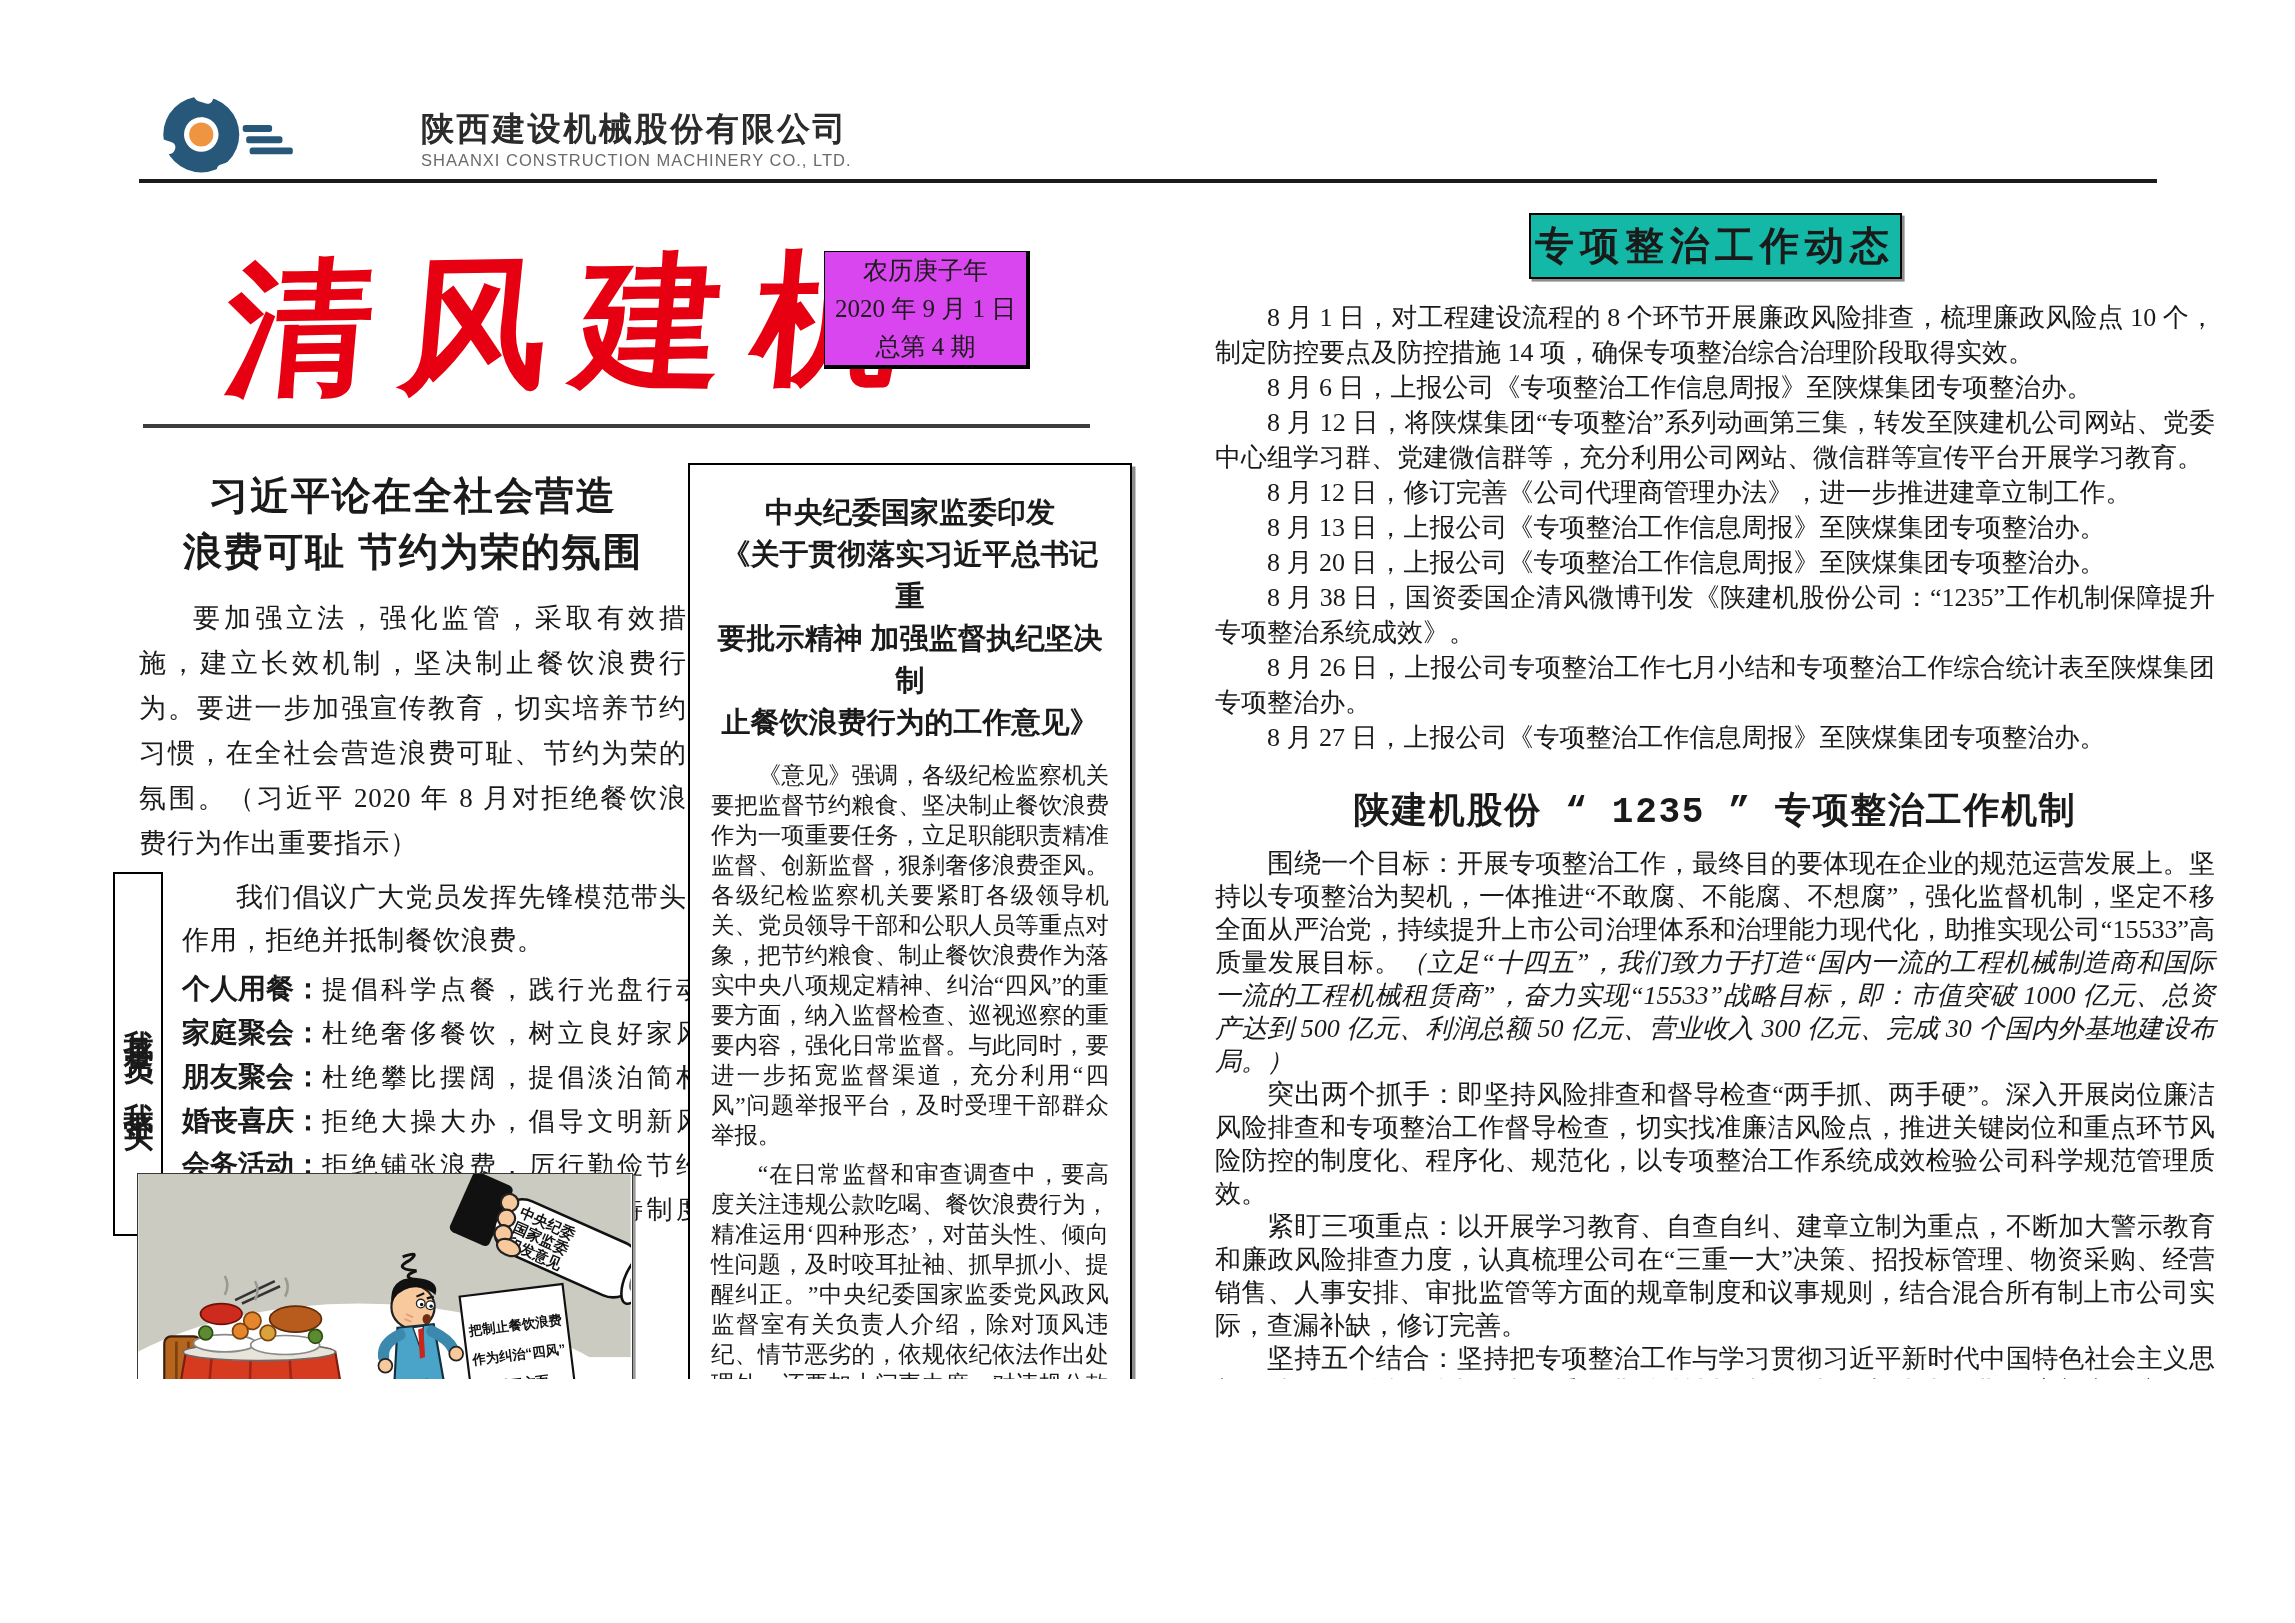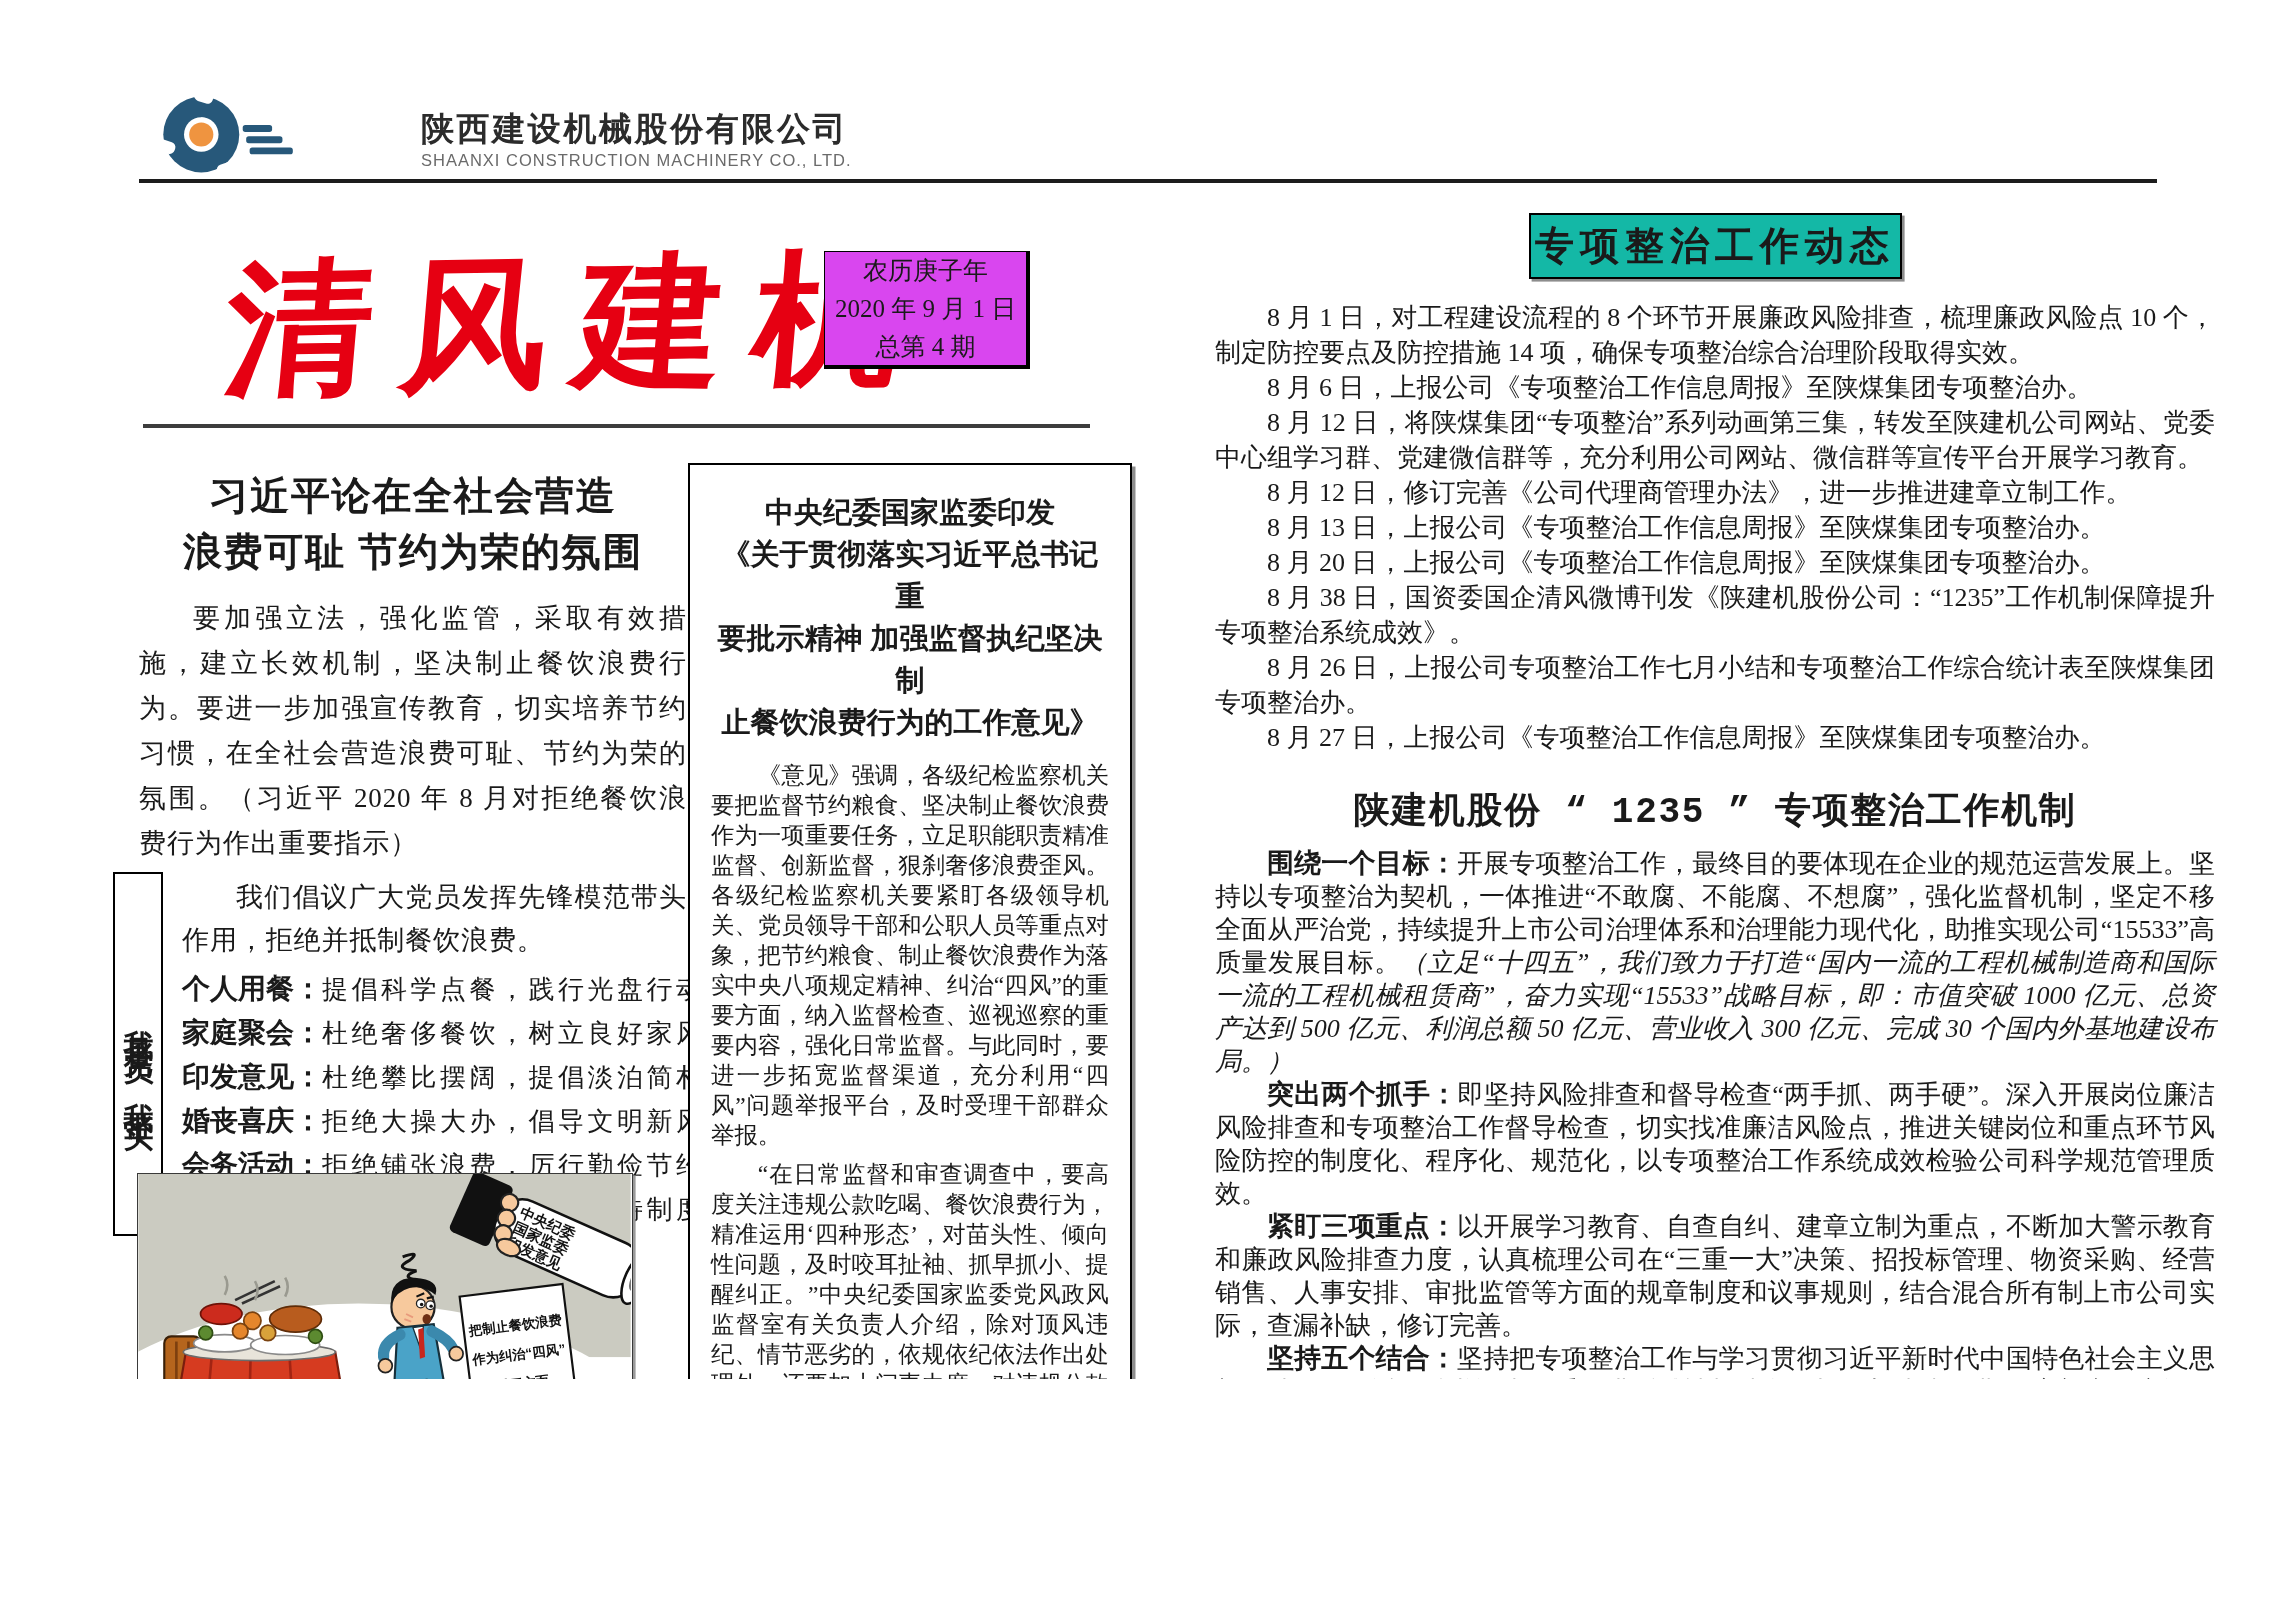--- a/index.html
+++ b/index.html
@@ -56,21 +56,21 @@
   .sec1-box{margin:0 auto;width:373px;height:66px;border:2.6px solid #000;box-sizing:border-box;
        display:flex;align-items:center;justify-content:center;background:#14b8a6;
        font-family:"Liberation Sans","DejaVu Sans",sans-serif;font-weight:bold;
        font-size:39px;letter-spacing:6px;box-shadow:2.6px 2.6px 0 #8d8d8d;}
   .news{margin-top:21px;}
   .news p{margin:0;font-size:26px;line-height:35px;text-align:justify;text-indent:2em;}
   .sec2-title{margin-top:31px;text-align:center;font-weight:900;font-size:36px;letter-spacing:1.7px;
        font-family:Liberation Mono, monospace;}
   .mech{margin-top:12px;}
   .mech p{margin:0;font-size:26px;line-height:33px;text-align:justify;text-indent:2em;}
-  .mech .lead{font-weight:bold;font-size:27px;}
+  .mech .lead{font-weight:normal;font-size:27px;}
   .mech .note{font-style:italic;}
 </style>
 </head>
 <body>
 
 <div class="page">
 
   <div class="brand">
     <span>
       <svg width="260" height="95" viewBox="0 0 300 110">
@@ -116,21 +116,21 @@
       <div class="pledge-vbox">我是党员，我带头</div>
       <div class="pledge-intro">我们倡议广大党员发挥先锋模范带头作用，拒绝并抵制餐饮浪费。</div>
       <div class="pledge-items">
         <div class="pledge-item">
           <span class="lbl">个人用餐：</span><span class="txt">提倡科学点餐，践行光盘行动。</span>
         </div>
         <div class="pledge-item">
           <span class="lbl">家庭聚会：</span><span class="txt">杜绝奢侈餐饮，树立良好家风。</span>
         </div>
         <div class="pledge-item">
-          <span class="lbl">印发意见：</span><span class="txt">杜绝攀比摆阔，提倡淡泊简朴。</span>
+          <span class="lbl">朋友聚会：</span><span class="txt">杜绝攀比摆阔，提倡淡泊简朴。</span>
         </div>
         <div class="pledge-item">
           <span class="lbl">婚丧喜庆：</span><span class="txt">拒绝大操大办，倡导文明新风。</span>
         </div>
         <div class="pledge-item">
           <span class="lbl">会务活动：</span><span class="txt">拒绝铺张浪费，厉行勤俭节约。</span>
         </div>
         <div class="pledge-item">
           <span class="lbl">日常接待：</span><span class="txt">杜绝公款浪费，严格接待制度。</span>
         </div>

